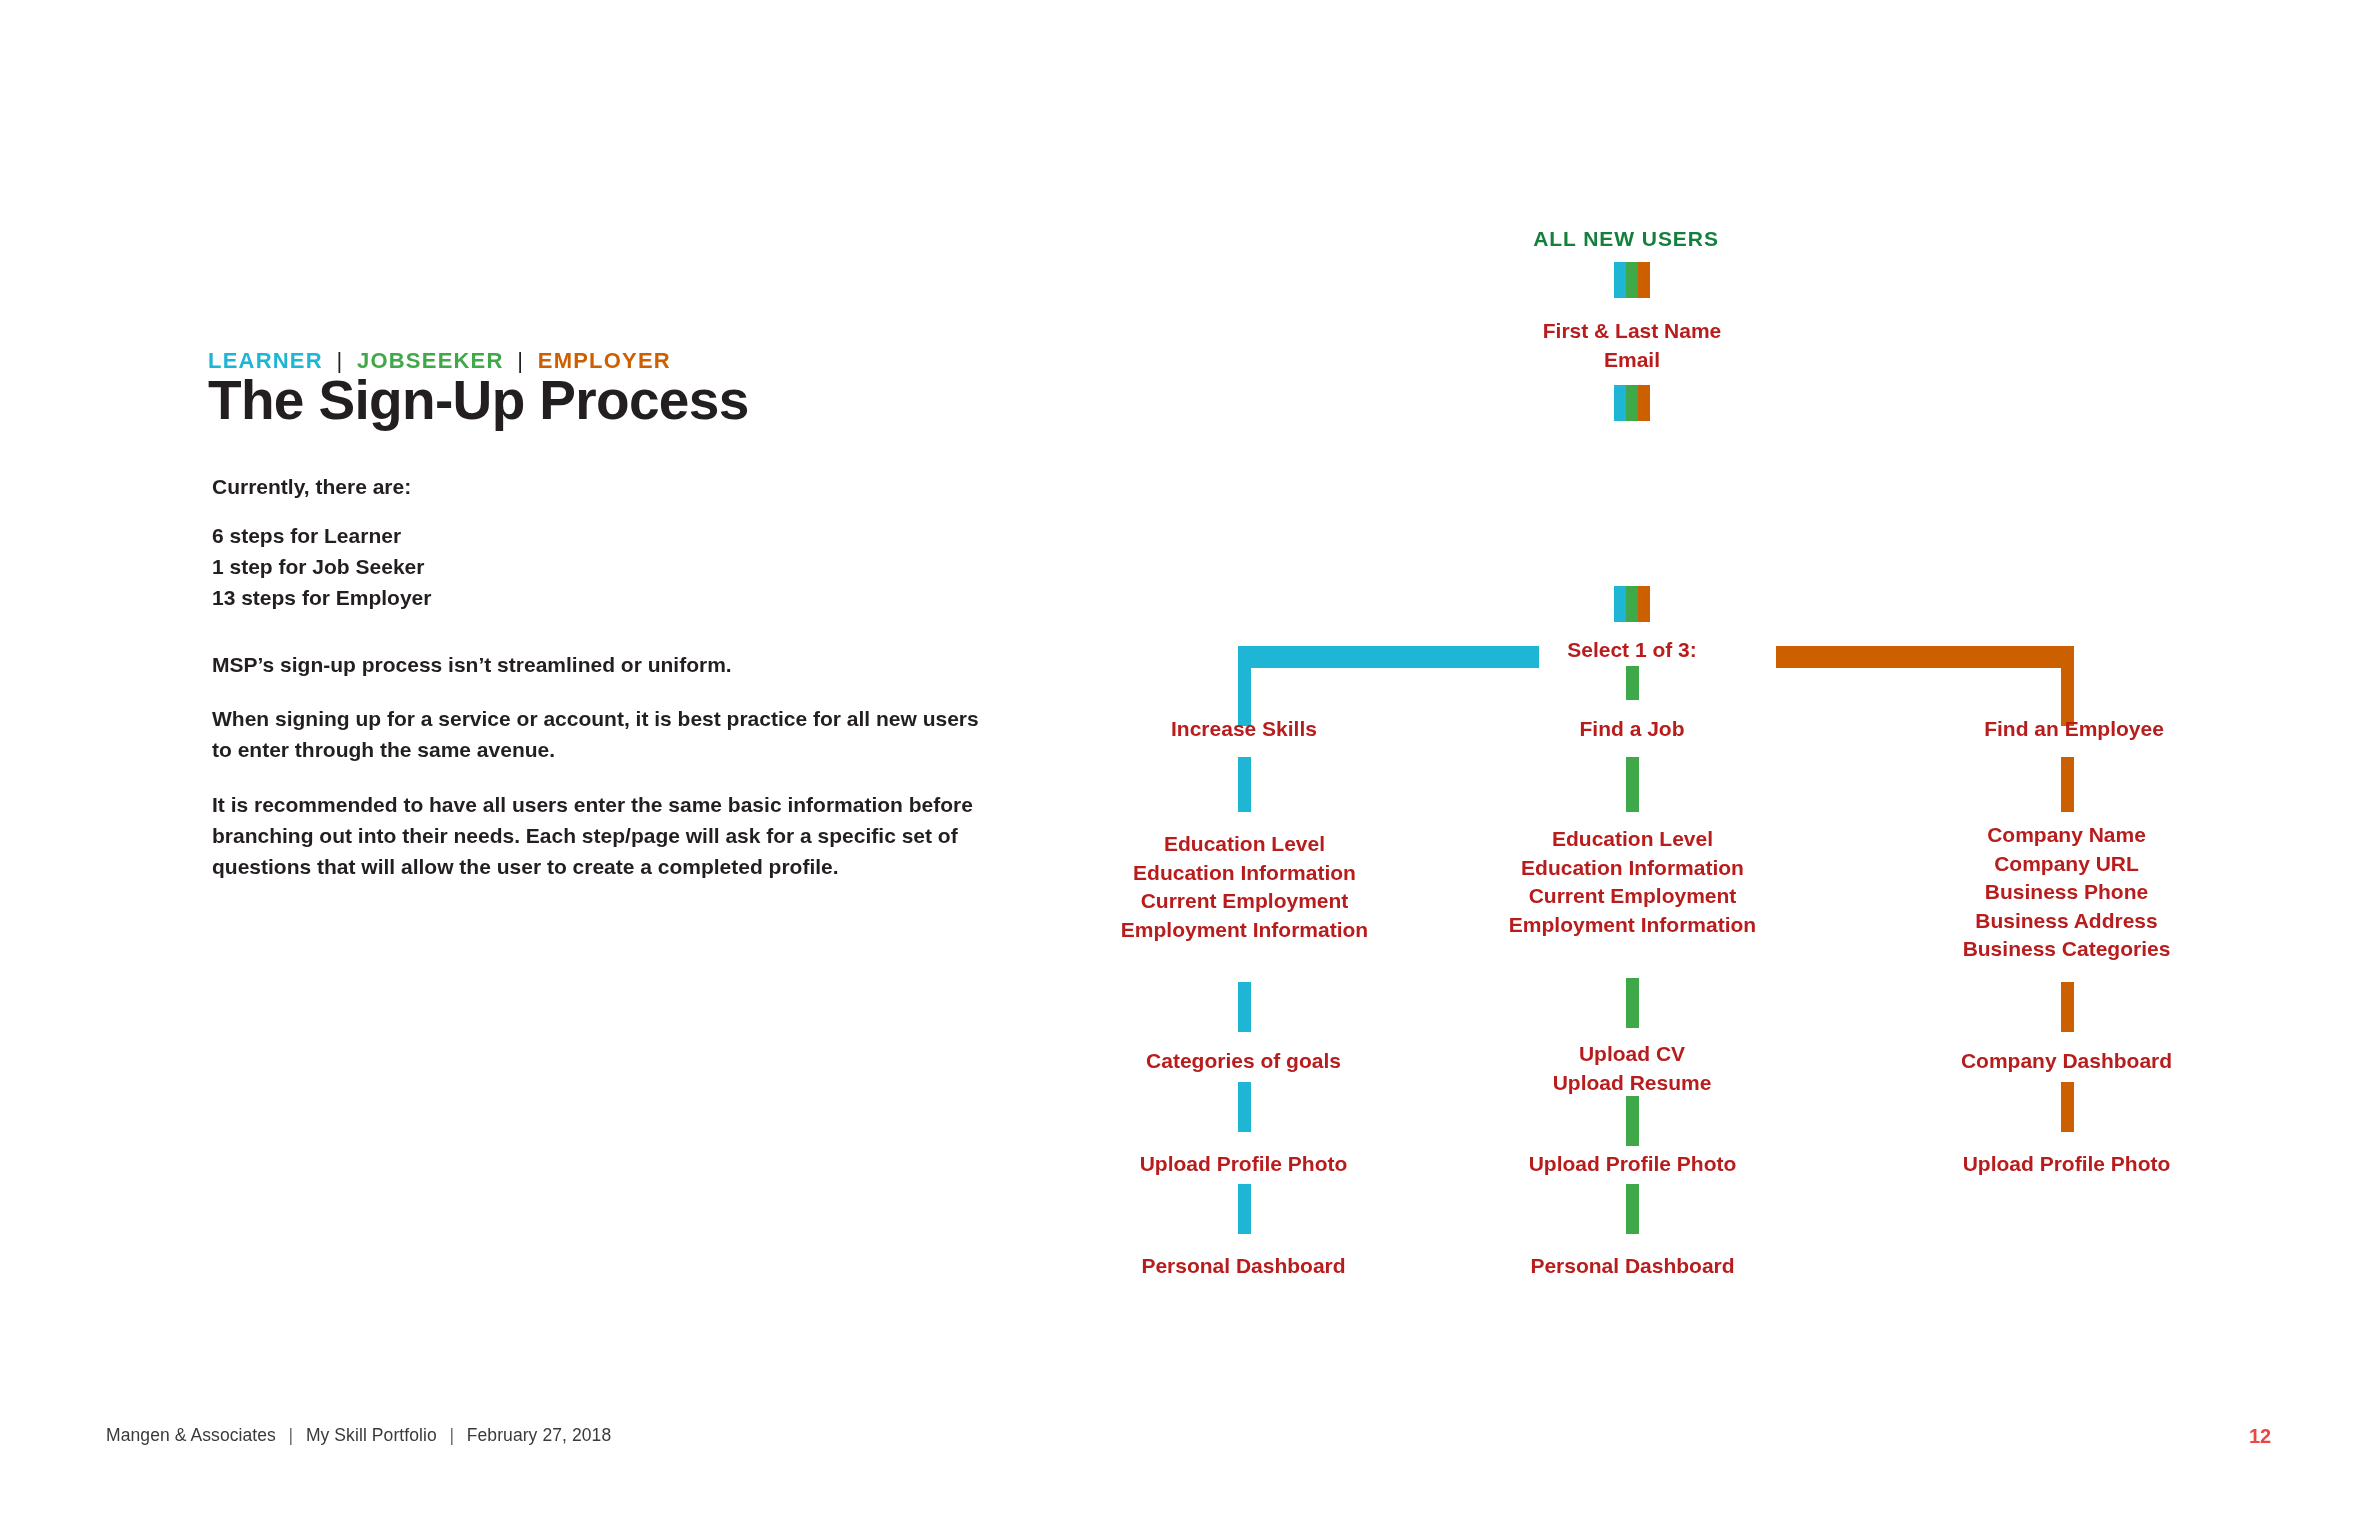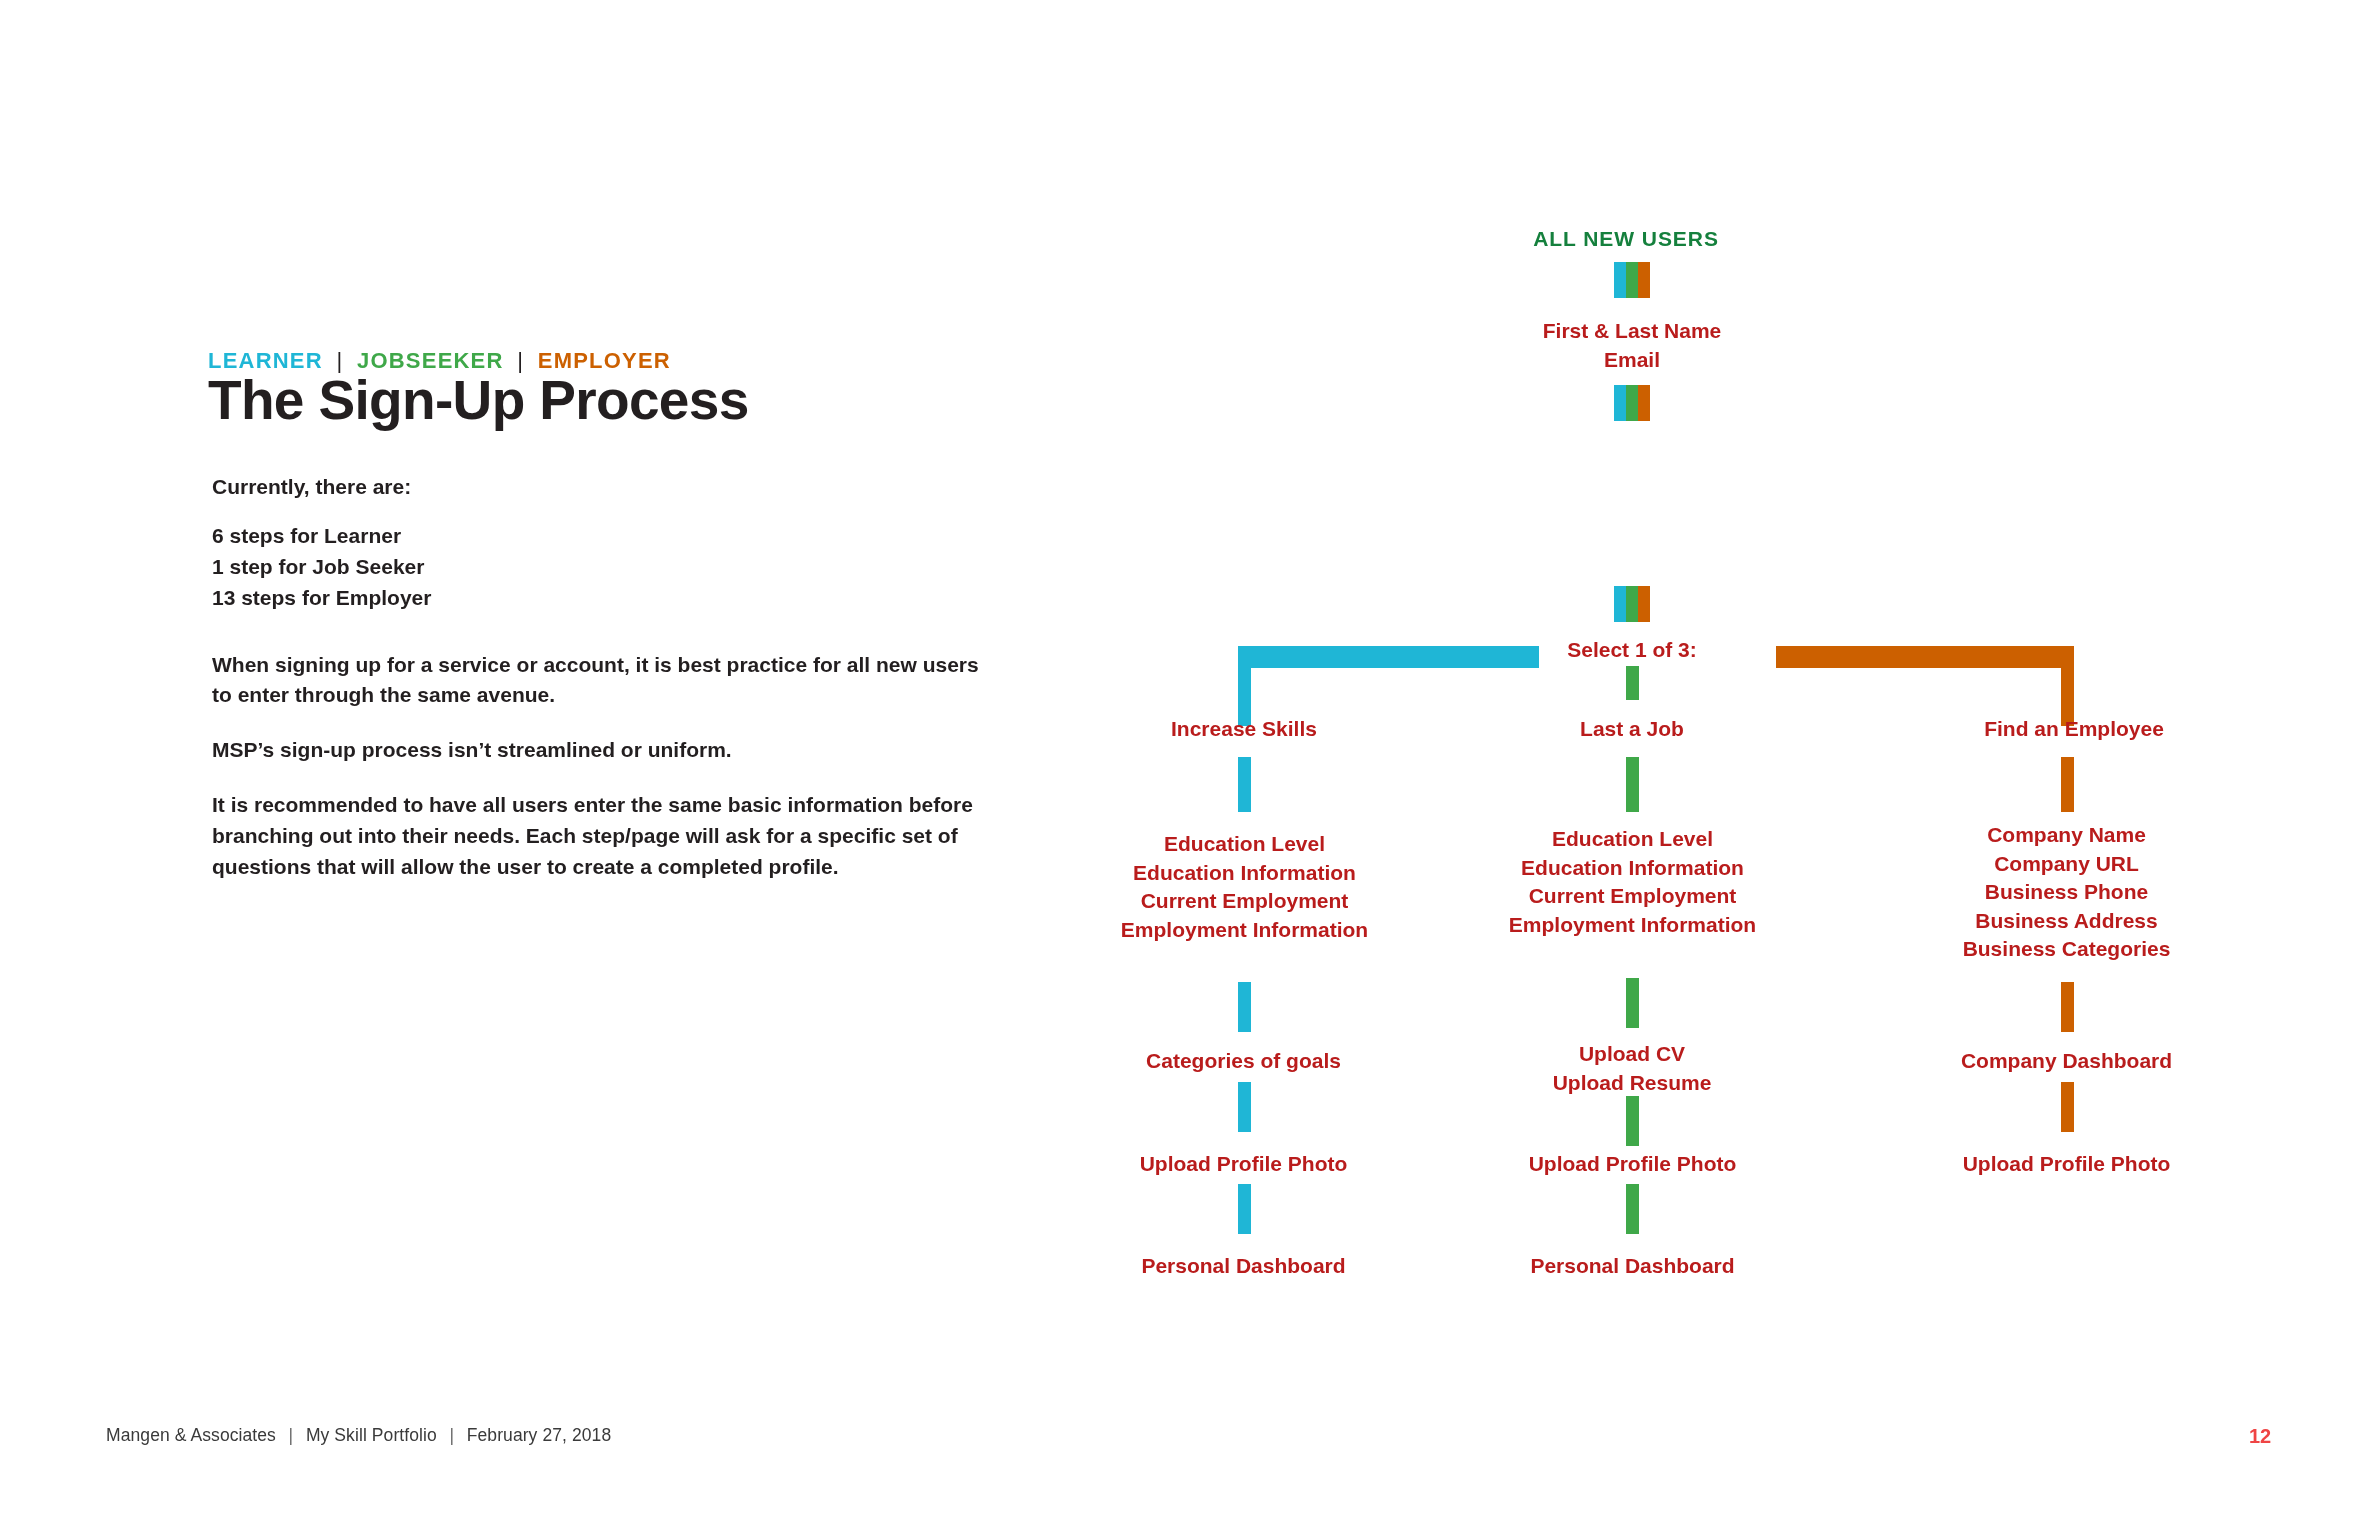--- a/index.html
+++ b/index.html
@@ -119,22 +119,22 @@
     <span class="tag-employer">EMPLOYER</span>
   </div>
 
   <h1 class="page-title">The Sign-Up Process</h1>
 
   <div class="body-block">
     <p class="lead-line">Currently, there are:</p>
     <p class="steps-list" style="white-space:pre-line;">6 steps for Learner
 1 step for Job Seeker
 13 steps for Employer</p>
+    <p class="para">MSP’s sign-up process isn’t streamlined or uniform.</p>
     <p class="para">When signing up for a service or account, it is best practice for all new users to enter through the same avenue.</p>
-    <p class="para">MSP’s sign-up process isn’t streamlined or uniform.</p>
     <p class="para-last">It is recommended to have all users enter the same basic information before branching out into their needs. Each step/page will ask for a specific set of questions that will allow the user to create a completed profile.</p>
   </div>
 </div>
 
 <div class="flow">
 
   <div class="flow-head" style="left:465px; top:227px; width:252px;">ALL NEW USERS</div>
 
   <div class="conn c-tri" style="left:579px; top:262px; width:36px; height:36px;">
     <span class="c-cyan" style="width:33.33%"></span>
@@ -162,21 +162,21 @@
 
   <div class="conn c-cyan" style="left:203px; top:646px; width:301px; height:22.4px;"></div>
   <div class="conn c-cyan" style="left:203px; top:646px; width:12.6px; height:80px;"></div>
 
   <div class="conn c-orange" style="left:741px; top:646px; width:297px; height:22.4px;"></div>
   <div class="conn c-orange" style="left:1026px; top:646px; width:12.6px; height:80px;"></div>
 
   <div class="conn c-green" style="left:591px; top:666px; width:12.6px; height:34px;"></div>
 
   <div class="flow-node" style="left:97px; top:715px; width:224px;">Increase Skills</div>
-  <div class="flow-node" style="left:520px; top:715px; width:154px;">Last a Job</div>
+  <div class="flow-node" style="left:520px; top:715px; width:154px;">Find a Job</div>
   <div class="flow-node" style="left:927px; top:715px; width:224px;">Find an Employee</div>
 
   <div class="conn c-cyan" style="left:203px; top:757px; width:12.6px; height:55px;"></div>
   <div class="flow-node" style="left:73px; top:830px; width:273px;">Education Level
 Education Information
 Current Employment
 Employment Information</div>
 
   <div class="conn c-cyan" style="left:203px; top:982px; width:12.6px; height:50px;"></div>
   <div class="flow-node" style="left:86px; top:1047px; width:245px;">Categories of goals</div>

